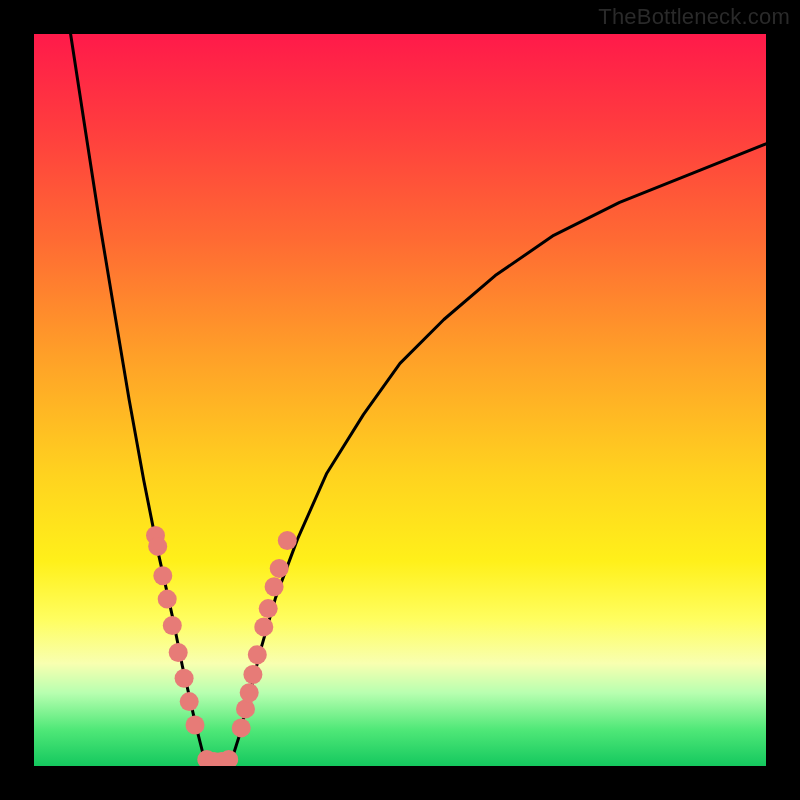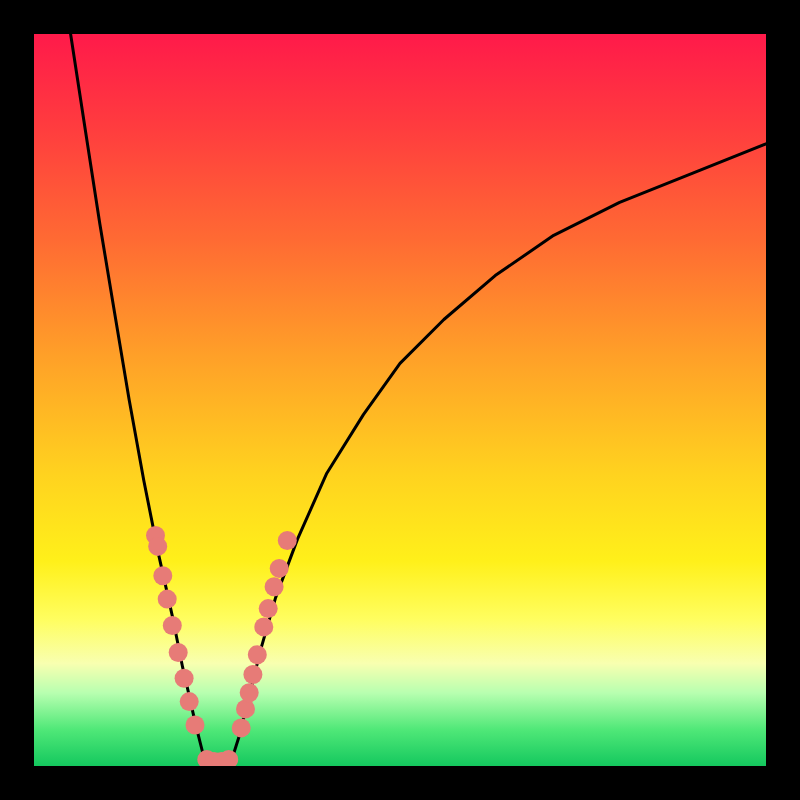--- a/index.html
+++ b/index.html
@@ -86,13 +86,14 @@
           <circle cx="240.1" cy="552.7" r="9.5" fill="#e77b77"></circle>
           <circle cx="245.2" cy="534.4" r="9.5" fill="#e77b77"></circle>
           <circle cx="253.3" cy="506.5" r="9.5" fill="#e77b77"></circle>
           <circle cx="172.8" cy="725.4" r="9.5" fill="#e77b77"></circle>
           <circle cx="180.1" cy="727.6" r="9.5" fill="#e77b77"></circle>
           <circle cx="187.4" cy="727.6" r="9.5" fill="#e77b77"></circle>
           <circle cx="194.7" cy="725.4" r="9.5" fill="#e77b77"></circle>
         </g>
     </svg>
   </div>
+  <div class="watermark">TheBottleneck.com</div>
 </div>
 
 </body></html>

